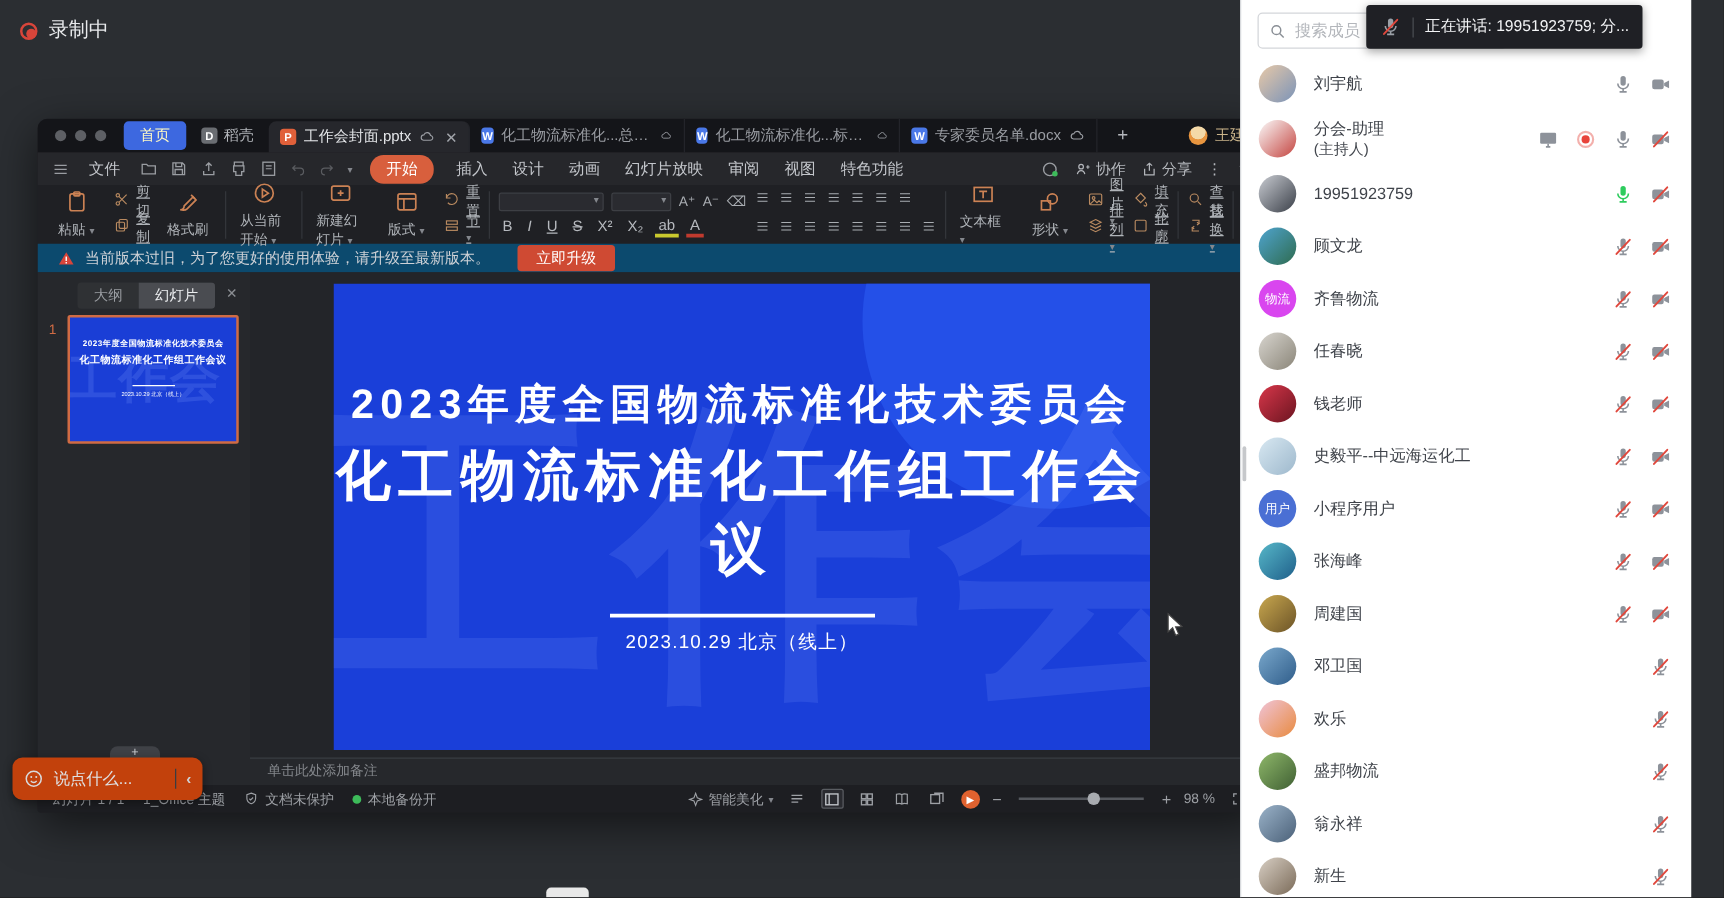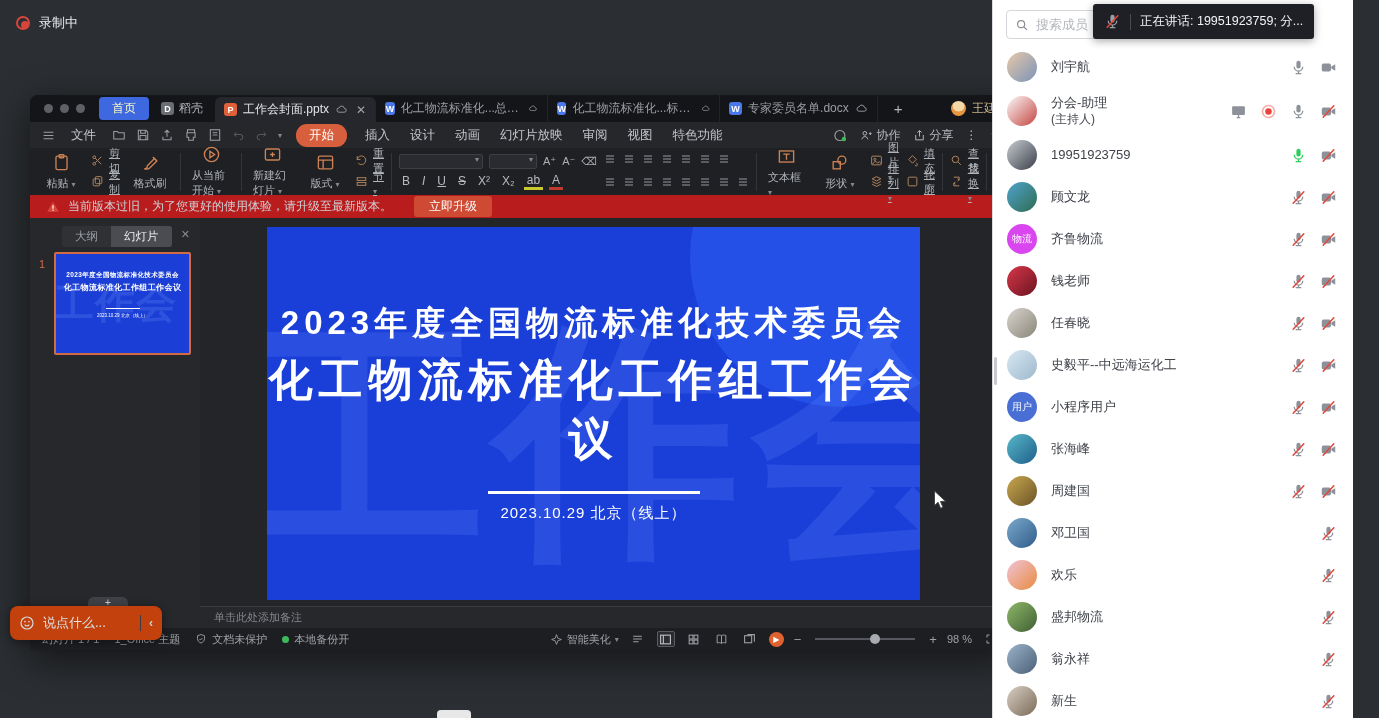--- a/index.html
+++ b/index.html
@@ -1,20 +1,20 @@
 <!DOCTYPE html>
 <html><head>
 <meta charset="utf-8">
 <style>
   html,body{margin:0;padding:0;background:#222;}
   *{box-sizing:border-box;font-family:"Liberation Sans","DejaVu Sans",sans-serif;}
   .stage{position:relative;width:1379px;height:718px;overflow:hidden;background:#2b2e32;}
 
   
-  .rec{position:absolute;left:16px;top:14px;display:flex;align-items:center;gap:9px;color:#e8eaec;font-size:13px;}
+  .rec{position:absolute;left:16px;top:14px;display:flex;align-items:center;gap:9px;color:#e8eaec;font-size:16px;}
   .rec-dot{width:14px;height:14px;border:2px solid #d8453a;border-radius:50%;position:relative;}
   .rec-dot::after{content:'';position:absolute;left:3px;top:3px;width:8px;height:8px;background:#d8453a;border-radius:50%;}
 
   
   .wps{position:absolute;left:30px;top:95px;width:980px;height:555px;background:#202125;border-radius:8px 8px 3px 3px;box-shadow:0 10px 36px rgba(0,0,0,.55);overflow:hidden;}
   .titlebar{height:27px;background:#141519;display:flex;align-items:center;padding:0 8px;gap:6px;}
   .dots{display:flex;gap:7px;margin:0 8px 0 6px;}
   .dots i{width:9px;height:9px;border-radius:50%;background:#5e6065;}
   .homebtn{background:#3d68e0;color:#fef9c3;font-size:12px;border:none;border-radius:4px;padding:3px 13px;cursor:default;}
   .docer{display:flex;align-items:center;gap:5px;color:#b4b7bc;font-size:12px;margin:0 6px;}
@@ -54,21 +54,21 @@
   .fbtn{font-size:12px;color:#b6b9be;padding:0 3px;}
   .fbtn.i{font-style:italic;}
   .fbtn.u{text-decoration:underline;}
   .fbtn.s{text-decoration:line-through;}
   .fbtn.hl{border-bottom:3px solid #c9c92e;}
   .fbtn.fc{border-bottom:3px solid #c03a2e;}
   .fgly{font-size:11px;color:#a9adb2;}
   .paragrp{display:flex;flex-direction:column;gap:5px;}
   .prowic{display:flex;align-items:center;gap:7px;color:#a9adb2;}
 
-  .warnbar{height:23px;background:#b91c1c;display:flex;align-items:center;padding-left:16px;gap:8px;font-size:12px;color:#ced1d6;}
+  .warnbar{height:23px;background:#0c4a6e;display:flex;align-items:center;padding-left:16px;gap:8px;font-size:12px;color:#ced1d6;}
   .upgrade{background:#cf4a33;color:#fff;border:none;border-radius:3px;font-size:12px;padding:2px 15px;margin-left:14px;}
 
   .content{position:relative;height:410px;background:#232529;}
   .sidebar{position:absolute;left:0;top:0;bottom:0;width:170px;background:#26282c;}
   .sd-tabs{position:absolute;left:32px;top:8px;display:flex;background:#2f3134;border-radius:3px;overflow:hidden;font-size:11.5px;}
   .sd-tab{padding:3px 13px;color:#9a9da2;}
   .sd-tab.active{background:#4a4c51;color:#eceef0;}
   .sd-close{position:absolute;right:10px;top:10px;color:#8a8d92;font-size:11px;}
   .sd-num{position:absolute;left:9px;top:40px;color:#d06b44;font-size:11px;}
   .thumb{position:absolute;left:24px;top:34px;width:137px;height:103px;border:2px solid #d06b44;border-radius:2px;background:#1a3ed6;overflow:hidden;}
@@ -726,20 +726,41 @@
             <span class="picn">
               <svg viewBox="0 0 24 24">
                 <rect x="2.5" y="6.5" width="13" height="11" rx="2.5" fill="#8d929a"></rect>
                 <path d="M16 10.5l5.5-3v9l-5.5-3z" fill="#8d929a"></path>
                 <path d="M4.5 20L19.5 4" stroke="#e0483d" stroke-width="2.2" stroke-linecap="round"></path>
               </svg>
             </span>
           </span>
         </div>
         <div class="prow">
+          <span class="pav" style="background:linear-gradient(135deg,#d8d5cf,#8a8578)"></span>
+          <span class="pname">任春晓</span>
+          <span class="picns">
+            <span class="picn">
+              <svg viewBox="0 0 24 24">
+                <rect x="9" y="2.5" width="6" height="11" rx="3" fill="#8d929a"></rect>
+                <path d="M6 11a6 6 0 0 0 12 0" fill="none" stroke="#8d929a" stroke-width="1.8"></path>
+                <path d="M12 17v3.5M8 20.5h8" stroke="#8d929a" stroke-width="1.8" fill="none"></path>
+                <path d="M4.5 20L19.5 4" stroke="#e0483d" stroke-width="2.2" stroke-linecap="round"></path>
+              </svg>
+            </span>
+            <span class="picn">
+              <svg viewBox="0 0 24 24">
+                <rect x="2.5" y="6.5" width="13" height="11" rx="2.5" fill="#8d929a"></rect>
+                <path d="M16 10.5l5.5-3v9l-5.5-3z" fill="#8d929a"></path>
+                <path d="M4.5 20L19.5 4" stroke="#e0483d" stroke-width="2.2" stroke-linecap="round"></path>
+              </svg>
+            </span>
+          </span>
+        </div>
+        <div class="prow">
           <span class="pav" style="background:linear-gradient(135deg,#d8374a,#6b1420)"></span>
           <span class="pname">钱老师</span>
           <span class="picns">
             <span class="picn">
               <svg viewBox="0 0 24 24">
                 <rect x="9" y="2.5" width="6" height="11" rx="3" fill="#8d929a"></rect>
                 <path d="M6 11a6 6 0 0 0 12 0" fill="none" stroke="#8d929a" stroke-width="1.8"></path>
                 <path d="M12 17v3.5M8 20.5h8" stroke="#8d929a" stroke-width="1.8" fill="none"></path>
                 <path d="M4.5 20L19.5 4" stroke="#e0483d" stroke-width="2.2" stroke-linecap="round"></path>
               </svg>
@@ -747,41 +768,20 @@
             <span class="picn">
               <svg viewBox="0 0 24 24">
                 <rect x="2.5" y="6.5" width="13" height="11" rx="2.5" fill="#8d929a"></rect>
                 <path d="M16 10.5l5.5-3v9l-5.5-3z" fill="#8d929a"></path>
                 <path d="M4.5 20L19.5 4" stroke="#e0483d" stroke-width="2.2" stroke-linecap="round"></path>
               </svg>
             </span>
           </span>
         </div>
         <div class="prow">
-          <span class="pav" style="background:linear-gradient(135deg,#d8d5cf,#8a8578)"></span>
-          <span class="pname">任春晓</span>
-          <span class="picns">
-            <span class="picn">
-              <svg viewBox="0 0 24 24">
-                <rect x="9" y="2.5" width="6" height="11" rx="3" fill="#8d929a"></rect>
-                <path d="M6 11a6 6 0 0 0 12 0" fill="none" stroke="#8d929a" stroke-width="1.8"></path>
-                <path d="M12 17v3.5M8 20.5h8" stroke="#8d929a" stroke-width="1.8" fill="none"></path>
-                <path d="M4.5 20L19.5 4" stroke="#e0483d" stroke-width="2.2" stroke-linecap="round"></path>
-              </svg>
-            </span>
-            <span class="picn">
-              <svg viewBox="0 0 24 24">
-                <rect x="2.5" y="6.5" width="13" height="11" rx="2.5" fill="#8d929a"></rect>
-                <path d="M16 10.5l5.5-3v9l-5.5-3z" fill="#8d929a"></path>
-                <path d="M4.5 20L19.5 4" stroke="#e0483d" stroke-width="2.2" stroke-linecap="round"></path>
-              </svg>
-            </span>
-          </span>
-        </div>
-        <div class="prow">
           <span class="pav" style="background:linear-gradient(135deg,#d8e8f2,#9db8cc)"></span>
           <span class="pname">史毅平--中远海运化工</span>
           <span class="picns">
             <span class="picn">
               <svg viewBox="0 0 24 24">
                 <rect x="9" y="2.5" width="6" height="11" rx="3" fill="#8d929a"></rect>
                 <path d="M6 11a6 6 0 0 0 12 0" fill="none" stroke="#8d929a" stroke-width="1.8"></path>
                 <path d="M12 17v3.5M8 20.5h8" stroke="#8d929a" stroke-width="1.8" fill="none"></path>
                 <path d="M4.5 20L19.5 4" stroke="#e0483d" stroke-width="2.2" stroke-linecap="round"></path>
               </svg>

